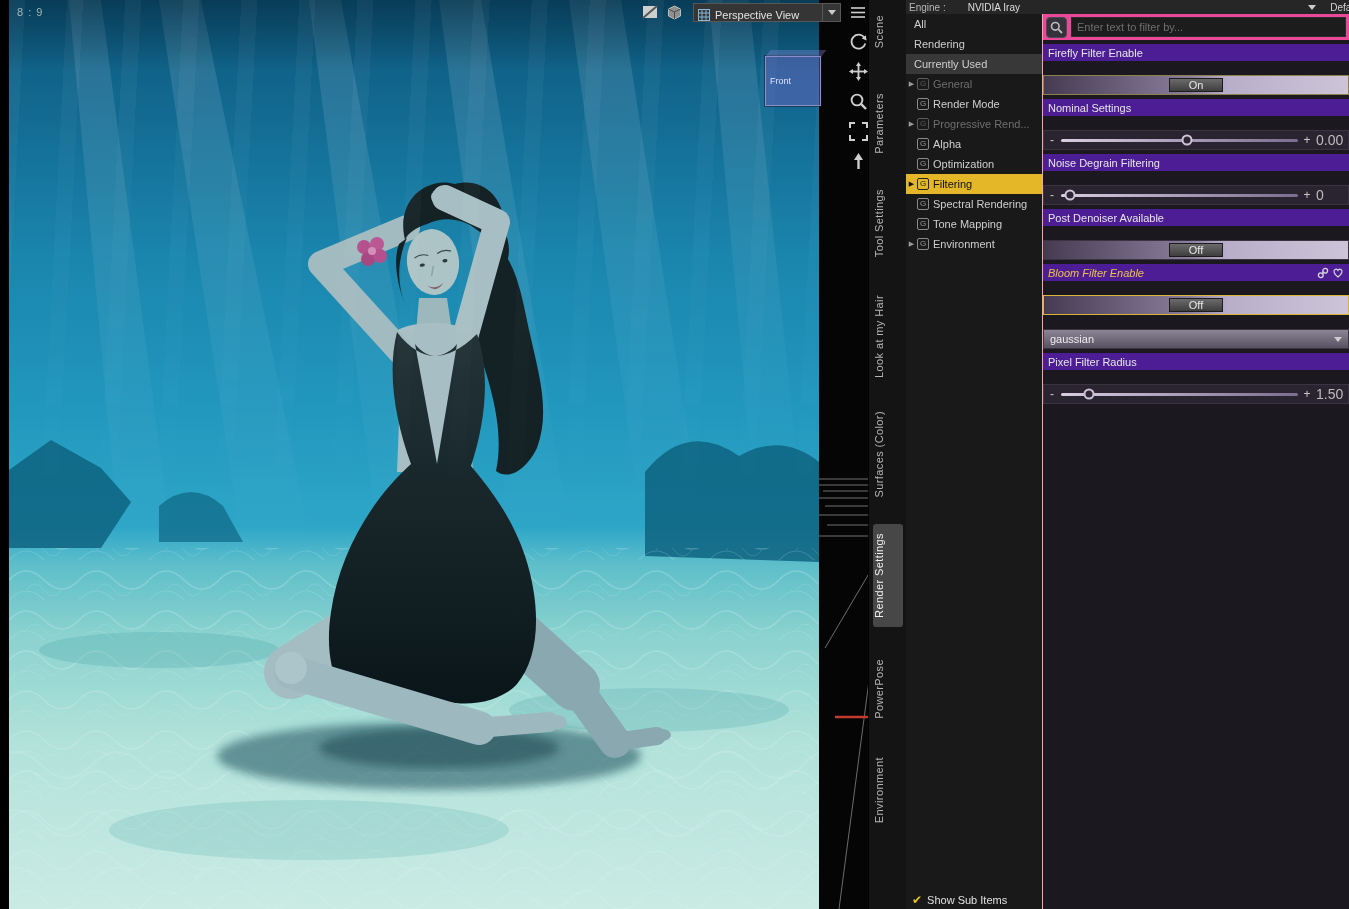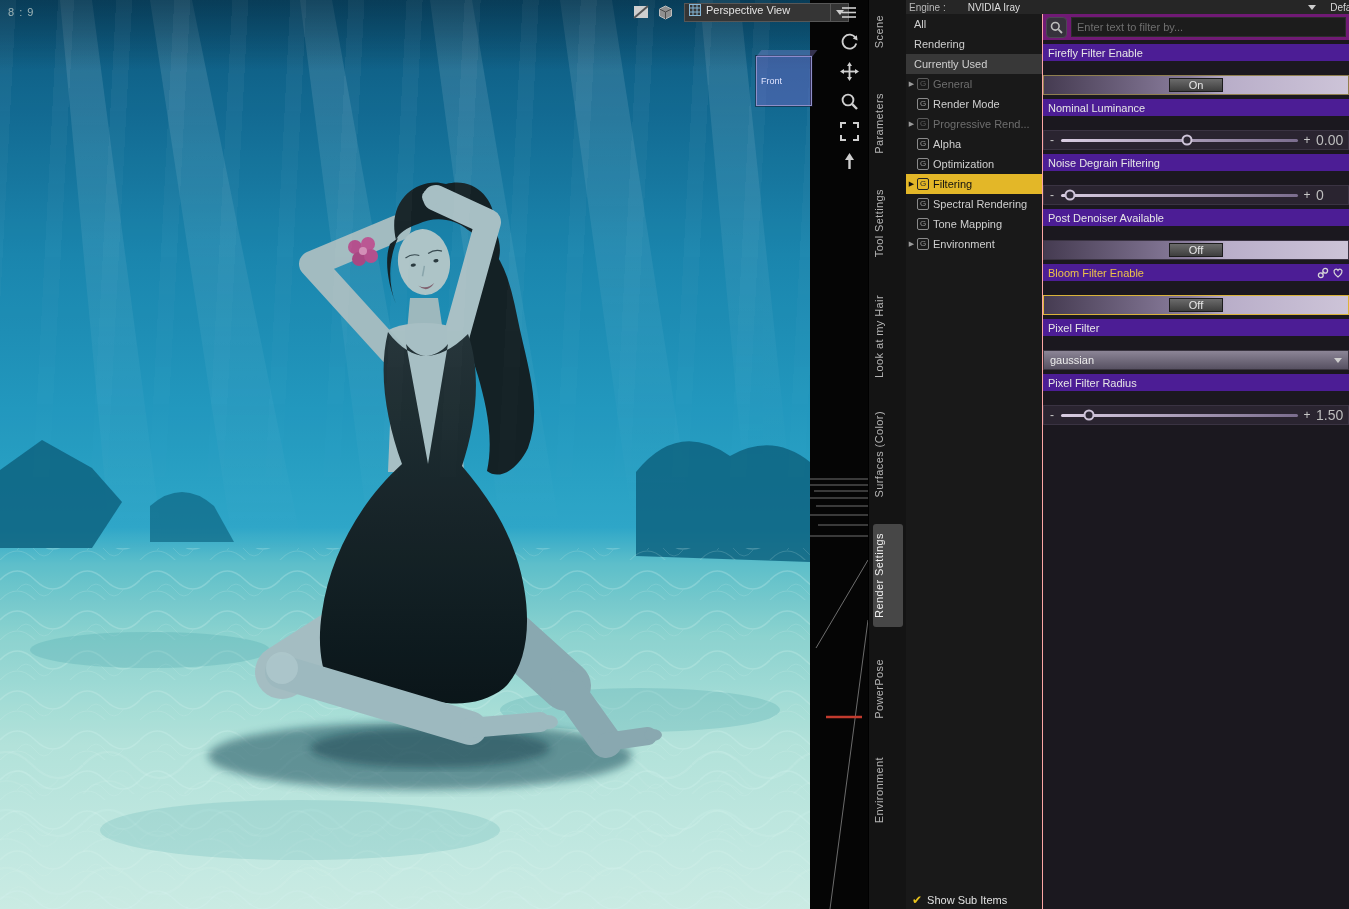--- a/index.html
+++ b/index.html
@@ -1,28 +1,28 @@
 <!DOCTYPE html>
 <html><head>
 <meta charset="utf-8">
 <style>
   html,body{margin:0;padding:0;background:#000;width:1349px;height:909px;overflow:hidden;
     font-family:"Liberation Sans",sans-serif;-webkit-font-smoothing:antialiased;}
   *{box-sizing:border-box;}
   
-  #viewport{position:absolute;left:0;top:0;width:868px;height:909px;background:#000;}
+  #viewport{position:absolute;left:9px;top:0;width:868px;height:909px;background:#000;}
   .render-frame{position:absolute;left:0;top:0;width:810px;height:909px;overflow:hidden;}
   .wall-bands{position:absolute;left:0;top:0;width:810px;height:560px;
     background:repeating-linear-gradient(93deg,rgba(255,255,255,.05) 0 16px,transparent 16px 58px);
     mask-image:linear-gradient(#000 10%,transparent 95%);opacity:.8;pointer-events:none;}
   .gutter{position:absolute;left:810px;top:0;width:58px;height:909px;background:#050505;}
   .vp-aspect{position:absolute;left:8px;top:6px;font-size:11px;color:#9fb4b6;letter-spacing:1px;}
   .vp-icon{position:absolute;top:4px;width:18px;height:16px;display:flex;align-items:center;justify-content:center;}
-  .vp-dropdown{position:absolute;left:684px;top:3px;width:165px;height:19px;background:#353535;
-    border:1px solid #575757;display:flex;align-items:flex-start;color:#e3e3e3;font-size:11px;}
+  .vp-dropdown{position:absolute;left:684px;top:3px;width:148px;height:19px;background:#353535;
+    border:1px solid #575757;display:flex;align-items:flex-end;color:#e3e3e3;font-size:11px;}
   .vp-dropdown .grid-ic{margin:0 5px 0 4px;}
   .vp-dd-arrow{margin-left:auto;width:18px;height:100%;border-left:1px solid #575757;
     display:flex;align-items:center;justify-content:center;}
   .tri-down{width:0;height:0;border-left:4px solid transparent;border-right:4px solid transparent;border-top:5px solid #cdcdcd;}
   .vp-nav{position:absolute;left:836px;top:30px;width:26px;display:flex;flex-direction:column;gap:8px;align-items:center;}
   .vp-nav .navbtn{width:22px;height:22px;display:flex;align-items:center;justify-content:center;}
   .view-cube{position:absolute;left:756px;top:56px;width:56px;height:50px;
     background:rgba(108,100,190,.48);border:1px solid #8f8fc8;box-shadow:0 0 0 1px rgba(20,20,40,.5);
     display:flex;align-items:center;justify-content:flex-start;padding-left:4px;}
   .view-cube span{font-size:9px;color:#dfe3ff;}
@@ -50,30 +50,30 @@
   .grp-row.dis{color:#6e6e6e;}
   .grp-row.dis .gicon{border-color:#5a5a5a;color:#5f5f5f;}
   .grp-row.sel{background:#e3b728;color:#101010;}
   .grp-row.sel .tri{color:#101010;}
   .grp-row.sel .gicon{border-color:#222;color:#222;}
   .show-sub{position:absolute;left:0;bottom:0;height:18px;width:100%;display:flex;align-items:center;
     font-size:11px;color:#e0e0e0;padding-left:6px;background:#191919;}
   .show-sub .chk{color:#e8c21c;font-size:12px;margin-right:5px;}
   
   #props{position:absolute;left:1043px;top:14px;width:306px;height:895px;background:#1b181f;}
-  .search-row{height:26px;background:#701a75;display:flex;align-items:center;padding:2px 3px;gap:4px;}
+  .search-row{height:26px;background:#ec4899;display:flex;align-items:center;padding:2px 3px;gap:4px;}
   .search-ic{width:21px;height:21px;background:#36323c;border:1px solid #4c4854;border-radius:4px;
     display:flex;align-items:center;justify-content:center;flex:none;}
   .search-row input{flex:1;background:#1c1c1c;border:1px solid #2c2c2c;height:20px;color:#cfcfcf;
     font-size:11px;padding:0 5px;outline:none;font-family:"Liberation Sans",sans-serif;}
   .search-row input::placeholder{color:#6f6f6f;}
   .prop{margin-top:4px;}
   .prop-label{height:17px;background:#4c1d95;color:#e6e6e6;font-size:11px;display:flex;align-items:center;
     padding:0 5px;}
-  .prop-label.sel{color:#ecc249;}
+  .prop-label.sel{color:#ecc249;font-style:italic;}
   .row-icons{margin-left:auto;display:flex;gap:3px;align-items:center;}
   .prop-ctrl{height:20px;margin-top:14px;position:relative;}
   .toggle{background:linear-gradient(90deg,#453b51 0%,#8b7e9e 48%,#b9aec9 60%,#cdc4d8 100%);
     border:1px solid #3a3342;}
   .toggle.keyed{border:1px solid #8f7f4f;}
   .toggle.selctl{border:1px solid #d9b33a;}
   .tog-btn{position:absolute;left:50%;transform:translateX(-50%);top:2px;bottom:2px;width:54px;
     background:linear-gradient(#6b6b6b,#3e3e3e);border:1px solid #1c1c1c;color:#e8e8e8;font-size:11px;
     display:flex;align-items:center;justify-content:center;}
   .slider{background:#2a2430;border:1px solid #3a3342;display:flex;align-items:center;padding:0 4px;gap:5px;}
@@ -409,21 +409,21 @@
     <div class="prop-label">
       <span>Firefly Filter Enable</span>
     </div>
     <div class="prop-ctrl toggle keyed">
       <div class="tog-btn">On</div>
     </div>
   </div>
 
   <div class="prop">
     <div class="prop-label">
-      <span>Nominal Luminance</span>
+      <span>Nominal Settings</span>
     </div>
     <div class="prop-ctrl slider">
       <span class="pm">-</span>
       <span class="track">
         <span class="knob" style="left:53%"></span>
       </span>
       <span class="pm">+</span>
       <span class="val">0.00</span>
     </div>
   </div>
@@ -466,23 +466,20 @@
             <path d="M6 10 C2 7 1 4 3 2.6 C4.4 1.7 5.6 2.6 6 3.4 C6.4 2.6 7.6 1.7 9 2.6 C11 4 10 7 6 10 Z" fill="none" stroke="#d8d8d8" stroke-width="1.2"></path>
           </svg>
       </span>
     </div>
     <div class="prop-ctrl toggle selctl">
       <div class="tog-btn">Off</div>
     </div>
   </div>
 
   <div class="prop">
-    <div class="prop-label">
-      <span>Pixel Filter</span>
-    </div>
     <div class="prop-ctrl dropdown">
       <span>gaussian</span>
       <span class="tri-down"></span>
     </div>
   </div>
 
   <div class="prop">
     <div class="prop-label">
       <span>Pixel Filter Radius</span>
     </div>

